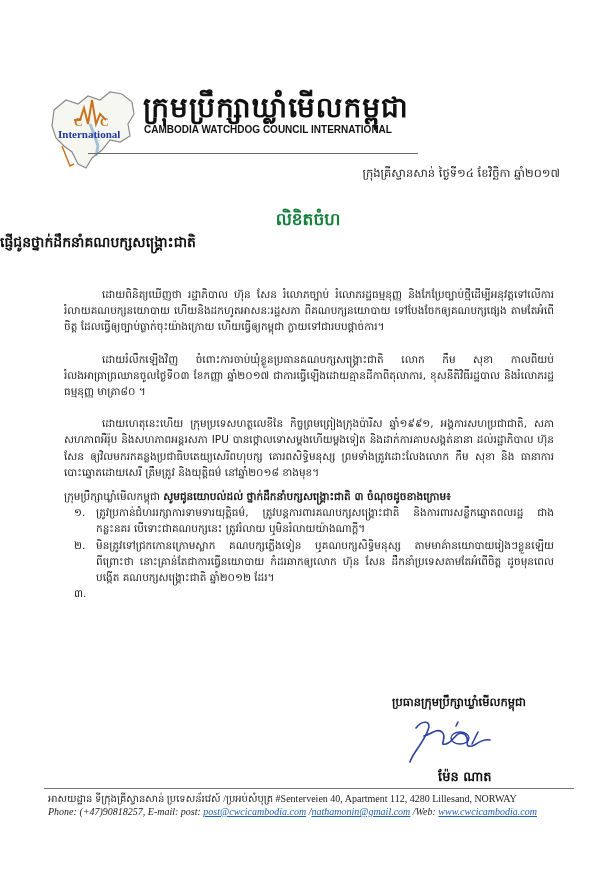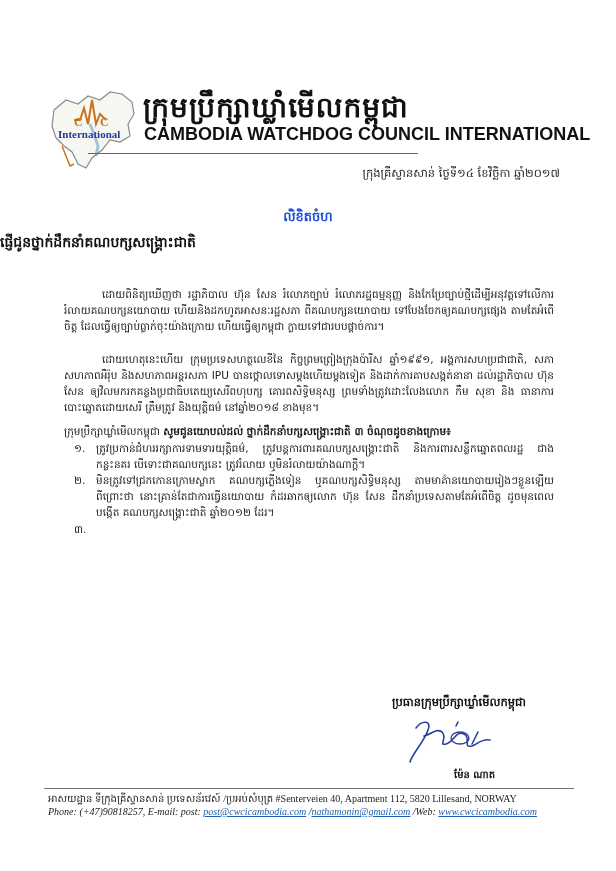--- a/index.html
+++ b/index.html
@@ -37,21 +37,21 @@
       color: #111;
       letter-spacing: 1px;
       white-space: nowrap;
       line-height: 40px;
     }
     .org-english {
       position: absolute;
       left: 144px; top: 124px;
       font-family: "Liberation Sans", sans-serif;
       font-weight: bold;
-      font-size: 18px;
+      font-size: 10px;
       color: #111;
       white-space: nowrap;
     }
     .header-rule {
       position: absolute;
       left: 88px; top: 153px;
       width: 330px; height: 1px;
       background: #666;
     }
     .date-line {
@@ -60,23 +60,23 @@
       font-size: 11.5px;
       color: #222;
       white-space: nowrap;
     }
     
     .title {
       position: absolute;
       left: 0; width: 616px;
       top: 208px;
       text-align: center;
-      font-size: 13px;
-      font-weight: bold;
-      color: #1d4ed8;
+      font-size: 17px;
+      font-weight: bold;
+      color: #15803d;
       white-space: nowrap;
       font-family: Liberation Serif, serif;
     }
     .subtitle {
       position: absolute;
       left: 0; width: 616px;
       top: 233px;
       text-align: left;
       font-size: 14px;
       font-weight: bold;
@@ -123,25 +123,24 @@
     }
     .signature {
       position: absolute;
       left: 402px; top: 714px;
       width: 100px; height: 52px;
     }
     .signature svg { width: 100px; height: 52px; display: block; }
     .signer-name {
       position: absolute;
       left: 438px; top: 768px;
-      font-size: 10px;
-      font-weight: bold;
-      color: #111;
-      white-space: nowrap;
-      margin-left: 16px;
+      font-size: 13px;
+      font-weight: bold;
+      color: #111;
+      white-space: nowrap;
     }
     
     .footer-rule {
       position: absolute;
       left: 44px; top: 788px;
       width: 530px; height: 1px;
       background: #777;
     }
     .footer-address {
       position: absolute;
@@ -185,20 +184,21 @@
   <div class="org-english">CAMBODIA WATCHDOG COUNCIL INTERNATIONAL</div>
   <div class="header-rule"></div>
 
   <div class="date-line">ក្រុងគ្រីស្ទានសាន់ ថ្ងៃទី១៤ ខែវិច្ឆិកា ឆ្នាំ២០១៧</div>
 
   <div class="title">លិខិតចំហ</div>
   <div class="subtitle">ផ្ញើជូនថ្នាក់ដឹកនាំគណបក្សសង្គ្រោះជាតិ</div>
 
   <div class="body">
     <p>ដោយពិនិត្យឃើញថា រដ្ឋាភិបាល ហ៊ុន សែន រំលោភច្បាប់ រំលោភរដ្ឋធម្មនុញ្ញ និងកែប្រែច្បាប់ថ្មីដើម្បីអនុវត្តទៅលើការរំលាយគណបក្សនយោបាយ ហើយនិងដកហូតអាសនៈរដ្ឋសភា ពីគណបក្សនយោបាយ ទៅបែងចែកឲ្យគណបក្សផ្សេង តាមតែអំពើចិត្ត ដែលធ្វើឲ្យច្បាប់ធ្លាក់ចុះយ៉ាងក្រោយ ហើយធ្វើឲ្យកម្ពុជា ក្លាយទៅជារបបផ្តាច់ការ។</p>
+    <p>ដោយរំលឹកឡើងវិញ ចំពោះការចាប់ឃុំខ្លួនប្រធានគណបក្សសង្គ្រោះជាតិ លោក កឹម សុខា កាលពីយប់រំលងអាធ្រាធ្រឈានចូលថ្ងៃទី០៣ ខែកញ្ញា ឆ្នាំ២០១៧ ជាការធ្វើឡើងដោយគ្មានដីកាពីតុលាការ, ខុសនីតិវិធីរដ្ឋបាល និងរំលោភរដ្ឋធម្មនុញ្ញ មាត្រា៨០ ។</p>
     <p>ដោយហេតុនេះហើយ ក្រុមប្រទេសហត្ថលេខីនៃ កិច្ចព្រមព្រៀងក្រុងប៉ារីស ឆ្នាំ១៩៩១, អង្គការសហប្រជាជាតិ, សភាសហភាពអឺរ៉ុប និងសហភាពអន្តរសភា IPU បានថ្កោលទោសម្តងហើយម្តងទៀត និងដាក់ការគាបសង្កត់នានា ដល់រដ្ឋាភិបាល ហ៊ុន សែន ឲ្យវិលមករកគន្លងប្រជាធិបតេយ្យសេរីពហុបក្ស គោរពសិទ្ធិមនុស្ស ព្រមទាំងត្រូវដោះលែងលោក កឹម សុខា និង ធានាការបោះឆ្នោតដោយសេរី ត្រឹមត្រូវ និងយុត្តិធម៌ នៅឆ្នាំ២០១៨ ខាងមុខ។</p>
     <p class="no-indent">
       <span>ក្រុមប្រឹក្សាឃ្លាំមើលកម្ពុជា</span>
       <span class="bold">សូមជូនយោបល់ដល់</span>
       <span class="bold">ថ្នាក់ដឹកនាំបក្សសង្គ្រោះជាតិ ៣ ចំណុចដូចខាងក្រោម៖</span>
     </p>
     <ul class="demands">
       <li>
         <span class="num">១.</span>
         <span>ត្រូវប្រកាន់ជំហររក្សាការទាមទារយុត្តិធម៌, ត្រូវបន្តការពារគណបក្សសង្គ្រោះជាតិ និងការពារសន្លឹកឆ្នោតពលរដ្ឋ ជាងកន្លះនគរ បើទោះជាគណបក្សនេះ ត្រូវរំលាយ ឬមិនរំលាយយ៉ាងណាក្តី។</span>
@@ -216,18 +216,18 @@
   <div class="sign-title">ប្រធានក្រុមប្រឹក្សាឃ្លាំមើលកម្ពុជា</div>
   <div class="signature">
     <svg viewBox="0 0 100 52" xmlns="http://www.w3.org/2000/svg">
       <path d="M14 14 C20 6, 30 6, 26 16 C22 28, 10 40, 8 48 M22 22 C30 20, 34 14, 40 18 C46 24, 36 32, 44 30 C52 28, 54 16, 62 20 C70 24, 60 34, 70 32 C76 30, 80 24, 88 26 M54 12 L56 8 M70 30 L76 18" fill="none" stroke="#2a3f9e" stroke-width="1.6" stroke-linecap="round"></path>
       <ellipse cx="58" cy="24" rx="9" ry="6" fill="none" stroke="#2a3f9e" stroke-width="1.4"></ellipse>
     </svg>
   </div>
   <div class="signer-name">ម៉ែន ណាត</div>
 
   <div class="footer-rule"></div>
-  <div class="footer-address">អាសយដ្ឋាន ទីក្រុងគ្រីស្ទានសាន់ ប្រទេសន័រវេស៍ /ប្រអប់សំបុត្រ #Senterveien 40, Apartment 112, 5820 Lillesand, NORWAY</div>
+  <div class="footer-address">អាសយដ្ឋាន ទីក្រុងគ្រីស្ទានសាន់ ប្រទេសន័រវេស៍ /ប្រអប់សំបុត្រ #Senterveien 40, Apartment 112, 4280 Lillesand, NORWAY</div>
   <div class="footer-contact">
     <span>Phone: (+47)90818257, E-mail: post: </span><a>post@cwcicambodia.com</a><span> /</span><a>nathamonin@gmail.com</a><span> /Web: </span><a>www.cwcicambodia.com</a>
   </div>
 
 </div>
 
 </body></html>

